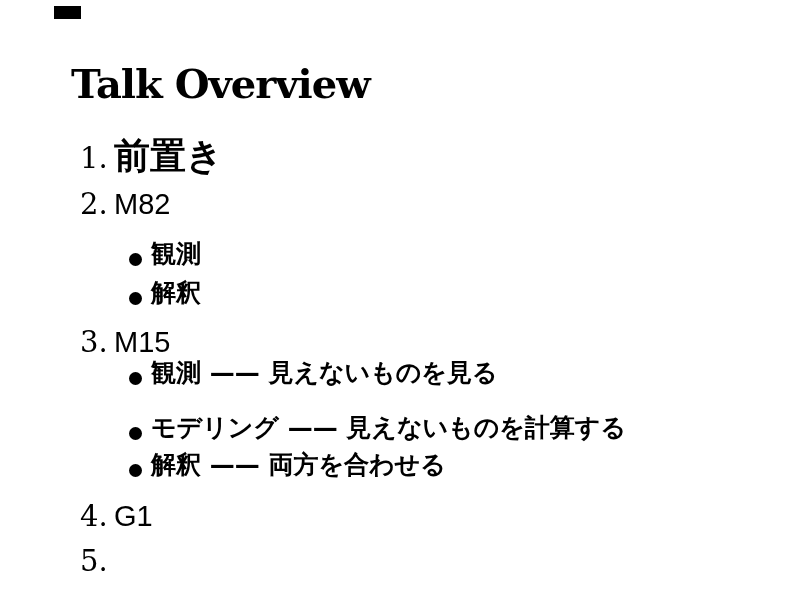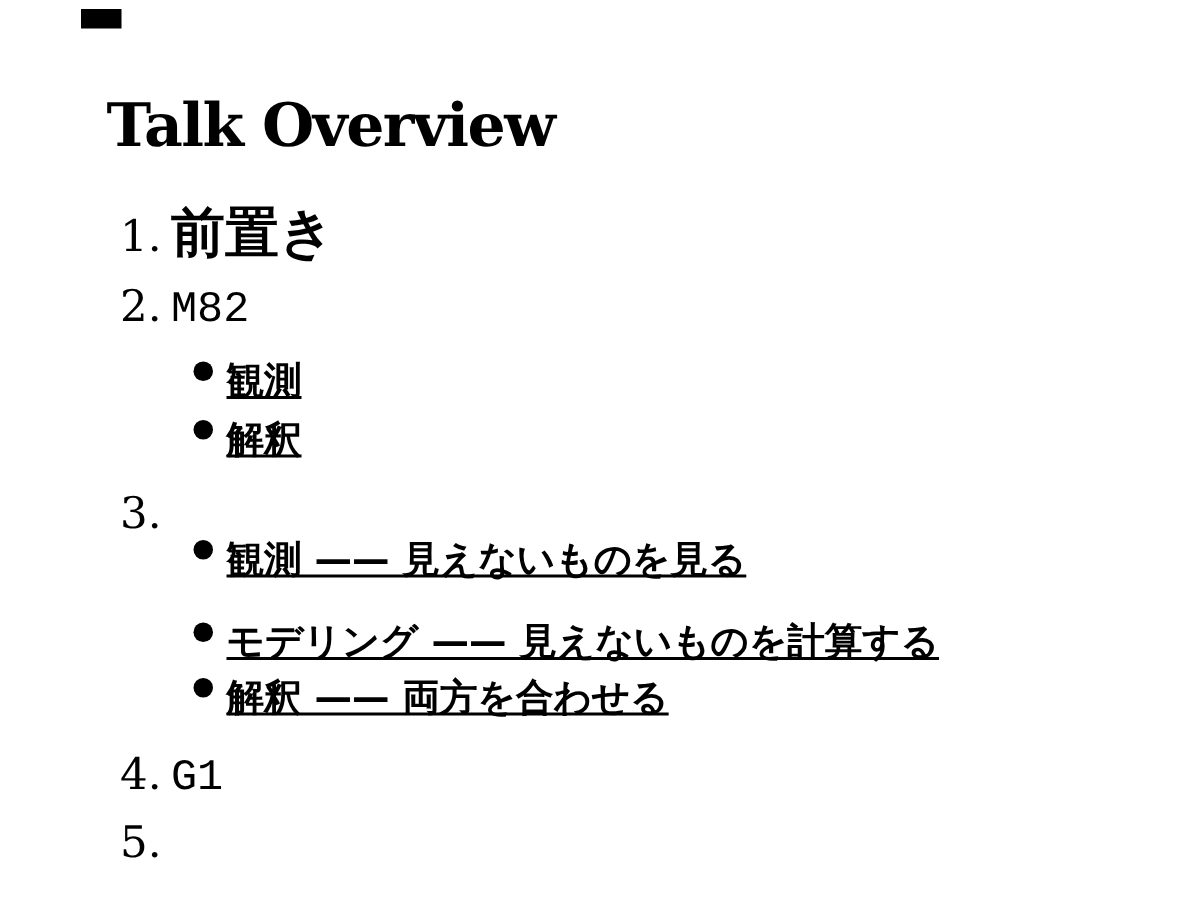--- a/index.html
+++ b/index.html
@@ -45,30 +45,29 @@
   .l1 {
     left: 56px;
     font-size: 29px;
     line-height: 29px;
     align-items: baseline;
   }
   .l2 {
     left: 105px;
     font-size: 25px;
     line-height: 25px;
-    align-items: flex-start;
-    text-decoration: underline;
+    align-items: flex-end;
   }
   .num {
     display: inline-block;
     width: 34px;
     font-family: "DejaVu Serif", serif;
   }
   .label-latin {
-    font-family: Liberation Mono, monospace;
+    font-family: Liberation Sans, sans-serif;
   }
   .label-ja {
     font-family: "DejaVu Sans", sans-serif;
     font-weight: bold;
     font-size: 36px;
   }
   .l2 .label-ja {
     font-size: 25px;
   }
   .bullet {
@@ -104,20 +103,21 @@
     <span class="label-ja">観測</span>
   </div>
 
   <div class="row l2" style="top:280px">
     <span class="bullet"></span>
     <span class="label-ja">解釈</span>
   </div>
 
   <div class="row l1" style="top:328px">
     <span class="num">3.</span>
+    <span class="label-latin">M15</span>
   </div>
 
   <div class="row l2" style="top:360px">
     <span class="bullet"></span>
     <span class="label-ja">観測 —— 見えないものを見る</span>
   </div>
 
   <div class="row l2" style="top:452px">
     <span class="bullet"></span>
     <span class="label-ja">解釈 —— 両方を合わせる</span>

